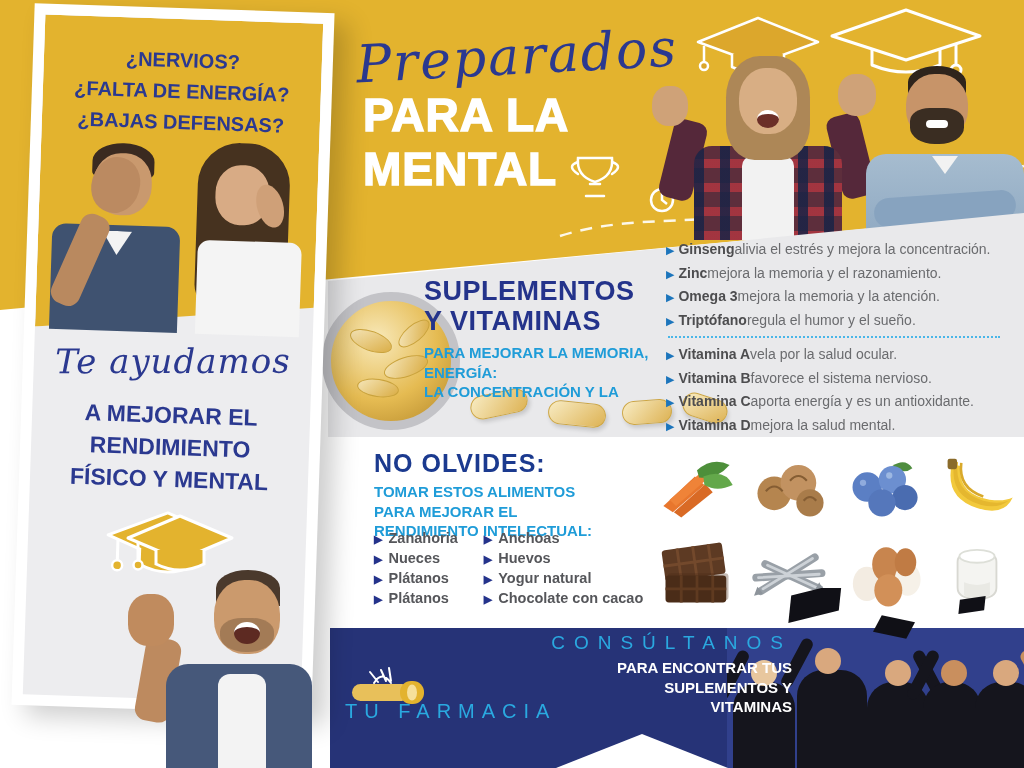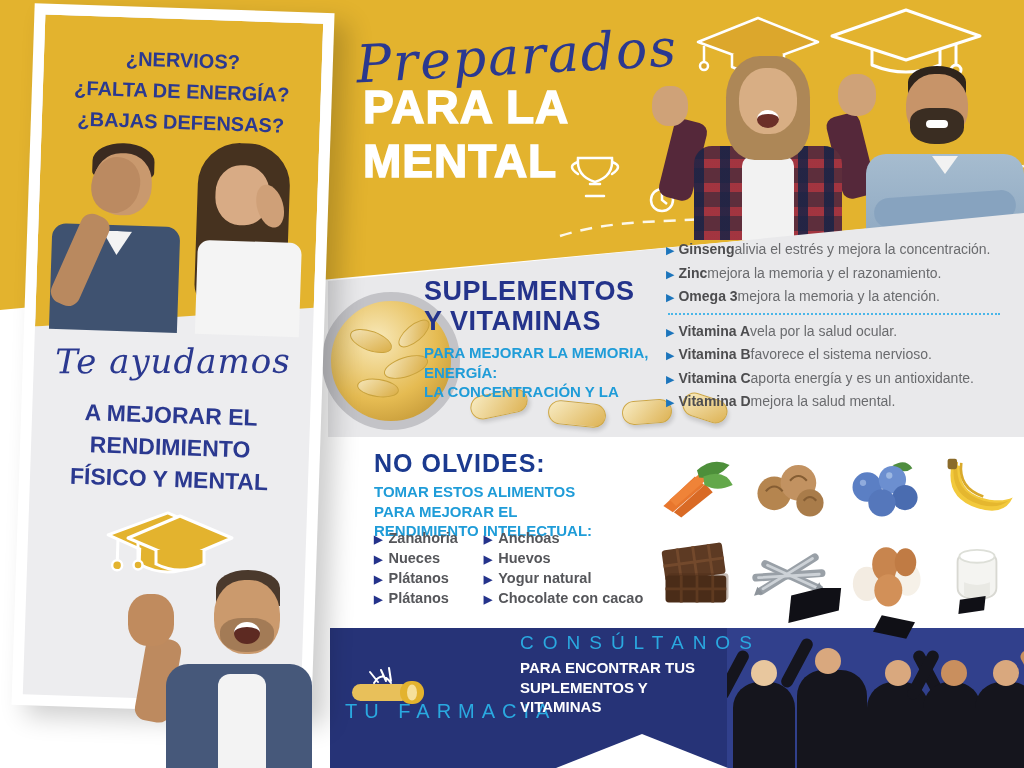--- a/index.html
+++ b/index.html
@@ -11,21 +11,21 @@
   .bg-yellow { position:absolute; left:0; top:0; width:1024px; height:330px;
     background:#e3b32e; clip-path:polygon(0 0,1024px 0,1024px 214px,0 310px); z-index:1; }
   .bg-gray { position:absolute; left:0; top:0; width:1024px; height:437px;
     background:#e9e9eb; clip-path:polygon(328px 281px,1024px 213px,1024px 437px,328px 437px); z-index:4; }
   .bg-navy { position:absolute; left:330px; top:628px; width:694px; height:140px; background:#263377; z-index:4; }
 
   
   .hero-script { position:absolute; left:356px; top:26px; z-index:3;
     font-family:"DejaVu Serif", serif; font-style:italic; font-size:52px; color:#2b3990;
     transform:rotate(-3deg); letter-spacing:2px; }
-  .hero-title { position:absolute; left:363px; top:80px; z-index:3; color:#ffffff;
+  .hero-title { position:absolute; left:363px; top:88px; z-index:3; color:#ffffff;
     font-size:46px; font-weight:bold; line-height:1.18; letter-spacing:1px;
     -webkit-text-stroke:1.5px #ffffff; }
 
   .doodles { position:absolute; left:440px; top:0; width:584px; height:250px; z-index:2; }
 
   
   .fig { position:absolute; }
   .fig div { position:absolute; }
 
   
@@ -123,21 +123,21 @@
   .food-row .arr { color:#24338b; font-size:11px; margin-right:6px; }
 
   .food-grid { position:absolute; left:650px; top:443px; width:374px; z-index:5;
     display:grid; grid-template-columns:repeat(4,1fr); grid-auto-rows:86px; align-items:center; justify-items:center; }
   .food-grid svg { display:block; }
 
   
   .scroll-icon { position:absolute; left:348px; top:660px; z-index:6; }
   .brand1 { position:absolute; left:345px; top:700px; z-index:6; color:#2aa9e0; font-size:20px; letter-spacing:7px; }
   .brand2 { position:absolute; left:345px; top:723px; z-index:6; color:#2aa9e0; font-size:22px; font-weight:bold; letter-spacing:1.5px; }
-  .cta { position:absolute; left:520px; top:632px; width:272px; text-align:left; z-index:6; }
+  .cta { position:absolute; left:520px; top:632px; width:272px; text-align:right; z-index:6; }
   .cta .title { color:#2aa9e0; font-size:19px; letter-spacing:9px; margin-bottom:4px; }
   .cta .line { color:#ffffff; font-weight:bold; font-size:15px; line-height:1.3; }
   .chevron { position:absolute; left:556px; top:734px; width:172px; height:34px; background:#ffffff;
     clip-path:polygon(50% 0,100% 100%,0 100%); z-index:6; }
 
   .grads { position:absolute; left:727px; top:588px; width:297px; height:180px; z-index:5; overflow:hidden;
     background:linear-gradient(180deg, rgba(255,255,255,0) 0 40px, #31408c 40px); }
   .grads .fcap { position:absolute; background:#101016; }
   .grads .cap1 { left:62px; top:2px; width:52px; height:26px; transform:rotate(-14deg) skewX(-20deg); }
   .grads .cap2 { left:150px; top:30px; width:34px; height:18px; transform:rotate(12deg) skewX(-16deg); }
@@ -290,20 +290,21 @@
       <div>PARA MEJORAR LA MEMORIA,</div>
       <div>ENERGÍA:</div>
       <div>LA CONCENTRACIÓN Y LA</div>
     </div>
   </div>
 
   <div class="supp-list">
     <div class="supp-item"><span class="arr">▶</span><b>Ginseng</b><span>alivia el estrés y mejora la concentración.</span></div>
     <div class="supp-item"><span class="arr">▶</span><b>Zinc</b><span>mejora la memoria y el razonamiento.</span></div>
     <div class="supp-item"><span class="arr">▶</span><b>Omega 3</b><span>mejora la memoria y la atención.</span></div>
+    <div class="supp-item"><span class="arr">▶</span><b>Triptófano</b><span>regula el humor y el sueño.</span></div>
     <div class="supp-divider"></div>
     <div class="supp-item"><span class="arr">▶</span><b>Vitamina A</b><span>vela por la salud ocular.</span></div>
     <div class="supp-item"><span class="arr">▶</span><b>Vitamina B</b><span>favorece el sistema nervioso.</span></div>
     <div class="supp-item"><span class="arr">▶</span><b>Vitamina C</b><span>aporta energía y es un antioxidante.</span></div>
     <div class="supp-item"><span class="arr">▶</span><b>Vitamina D</b><span>mejora la salud mental.</span></div>
   </div>
 
   <div class="foods-head">
     <div class="big">NO OLVIDES:</div>
     <div class="cyan">

